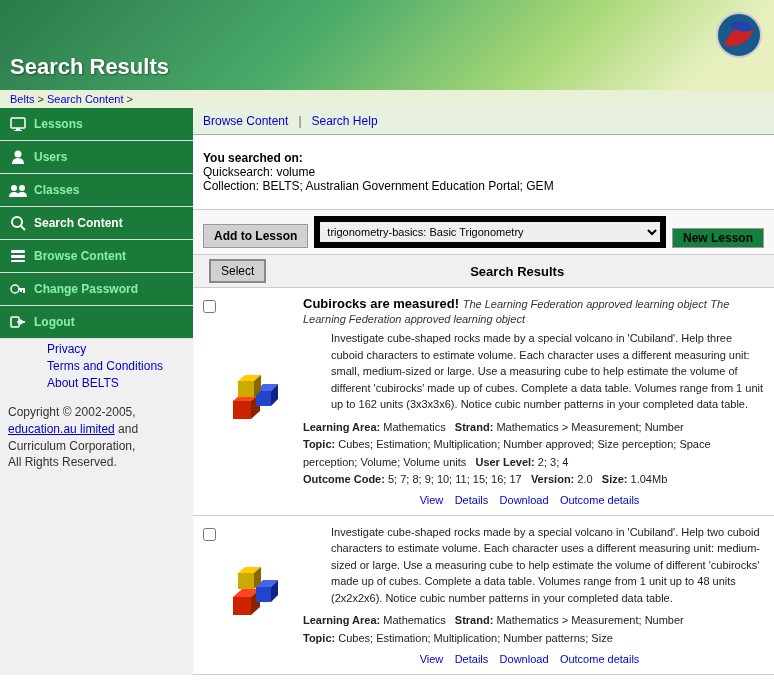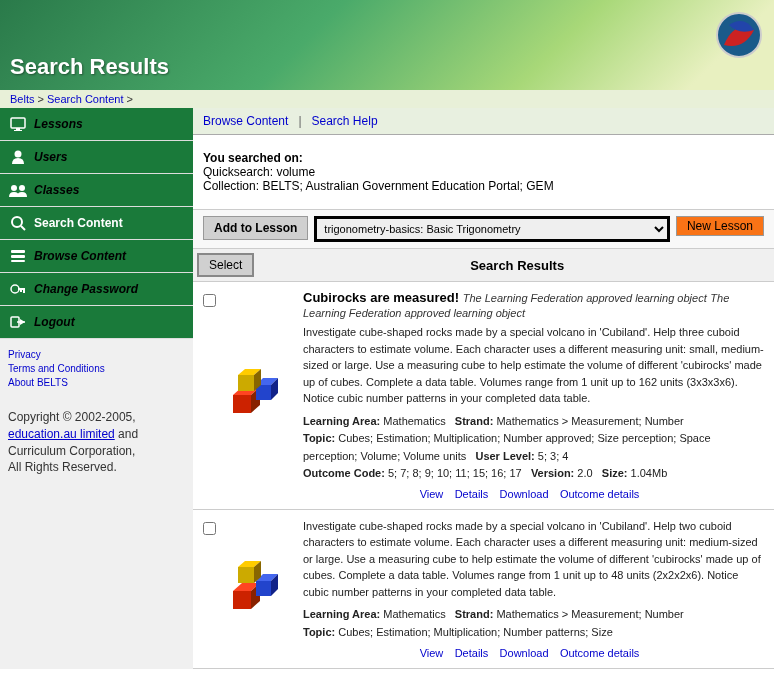--- a/index.html
+++ b/index.html
@@ -52,35 +52,36 @@
       align-items: center;
       padding: 6px 8px;
       cursor: pointer;
       border-bottom: 1px solid #ddd;
     }
     .sidebar-item.active {
       background: #1a7a3a;
     }
     .sidebar-item.active .sidebar-label { color: white; }
     .sidebar-item:not(.active) { background: #1a7a3a; }
-    .sidebar-item:not(.active) .sidebar-label { color: #000000; font-style: italic; }
+    .sidebar-item:not(.active) .sidebar-label { color: #86efac; }
     .sidebar-icon {
       width: 20px;
       height: 20px;
       margin-right: 6px;
       flex-shrink: 0;
       display: flex;
       align-items: center;
       justify-content: center;
     }
     .sidebar-label { font-size: 12px; font-weight: bold; }
 
     .sidebar-links {
-      padding: 10px 8px;
-      font-size: 10px;
+      padding: 3px 8px;
+      font-size: 12px;
+      margin-left: 39px;
     }
     .sidebar-links a { color: #0000cc; text-decoration: none; display: block; margin-bottom: 3px; }
     .sidebar-copyright {
       padding: 8px;
       font-size: 12px;
       color: #333;
       line-height: 1.4;
     }
     .sidebar-copyright a { color: #0000cc; text-decoration: underline; }
 
@@ -109,54 +110,54 @@
     .search-info {
       padding: 16px 10px;
       border-bottom: 1px solid #ccc;
       background: #fff;
     }
     .search-info .label { font-weight: bold; font-size: 12px; }
 
     
     .action-bar {
       display: flex;
-      align-items: flex-start;
+      align-items: flex-end;
       padding: 6px 10px;
       gap: 6px;
       border-bottom: 1px solid #ccc;
       background: #f8f8f8;
     }
     .btn-add-lesson {
       background: #d0d0d0;
       border: 1px solid #999;
       padding: 4px 10px;
       cursor: pointer;
       font-size: 12px;
       font-weight: bold;
     }
     .btn-new-lesson {
-      background: #f97316;
+      background: #15803d;
       border: 1px solid #999;
       padding: 2px 10px;
       cursor: pointer;
       font-size: 12px;
-      font-weight: normal;
+      font-weight: bold;
     }
     .lesson-select {
       flex: 1;
       font-size: 11px;
       padding: 3px;
-      border: 3px solid #000000;
+      border: 6px solid #000000;
     }
 
     
     .results-header-row {
       display: flex;
       align-items: center;
-      padding: 4px 4px;
+      padding: 4px 16px;
       background: #f0f0f0;
       border-bottom: 1px solid #ccc;
     }
     .select-btn {
       background: #d0d0d0;
       border: 2px solid #888;
       padding: 3px 10px;
       cursor: pointer;
       font-size: 12px;
       margin-right: 10px;
@@ -198,20 +199,21 @@
       font-weight: normal;
       font-size: 11px;
       color: #333;
       font-style: italic;
     }
     .result-desc {
       font-size: 11px;
       line-height: 1.5;
       margin-bottom: 6px;
       color: #222;
+      margin-left: 28px;
     }
     .result-meta {
       font-size: 11px;
       line-height: 1.6;
       color: #222;
     }
     .result-meta strong { font-weight: bold; }
     .result-links { margin-top: 4px; text-align: center; }
     .result-links a {
       color: #0000cc;
@@ -396,21 +398,21 @@
         <div class="result-title">
           <span>Cubirocks are measured!</span>
           <span class="tag">The Learning Federation approved learning object</span>
           <span class="tag">The Learning Federation approved learning object</span>
         </div>
         <div class="result-desc">Investigate cube-shaped rocks made by a special volcano in 'Cubiland'. Help three cuboid characters to estimate volume. Each character uses a different measuring unit: small, medium-sized or large. Use a measuring cube to help estimate the volume of different 'cubirocks' made up of cubes. Complete a data table. Volumes range from 1 unit up to 162 units (3x3x3x6). Notice cubic number patterns in your completed data table.</div>
         <div class="result-meta">
           <strong>Learning Area:</strong> <span>Mathematics</span>&nbsp;&nbsp;
           <strong>Strand:</strong> <span>Mathematics &gt; Measurement; Number</span><br>
           <strong>Topic:</strong> <span>Cubes; Estimation; Multiplication; Number approved; Size perception; Space perception; Volume; Volume units</span>&nbsp;&nbsp;
-          <strong>User Level:</strong> <span>5; 3; 4</span><br>
+          <strong>User Level:</strong> <span>2; 3; 4</span><br>
           <strong>Outcome Code:</strong> <span>5; 7; 8; 9; 10; 11; 15; 16; 17</span>&nbsp;&nbsp;
           <strong>Version:</strong> <span>2.0</span>&nbsp;&nbsp;
           <strong>Size:</strong> <span>1.04Mb</span>
         </div>
         <div class="result-links">
           <a href="#">View</a>
           <a href="#">Details</a>
           <a href="#">Download</a>
           <a href="#">Outcome details</a>
         </div>

